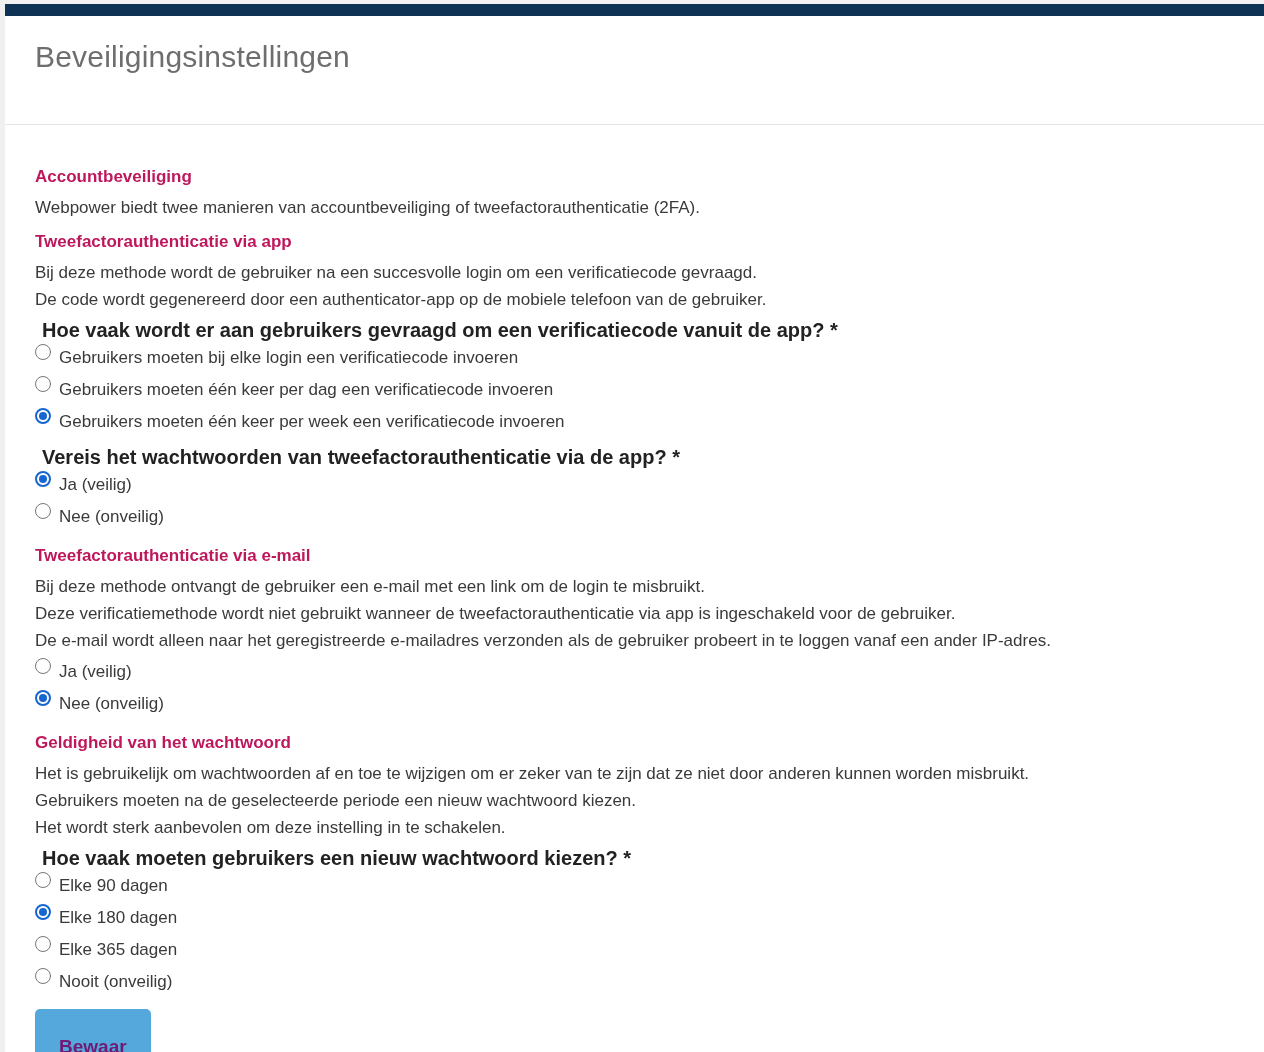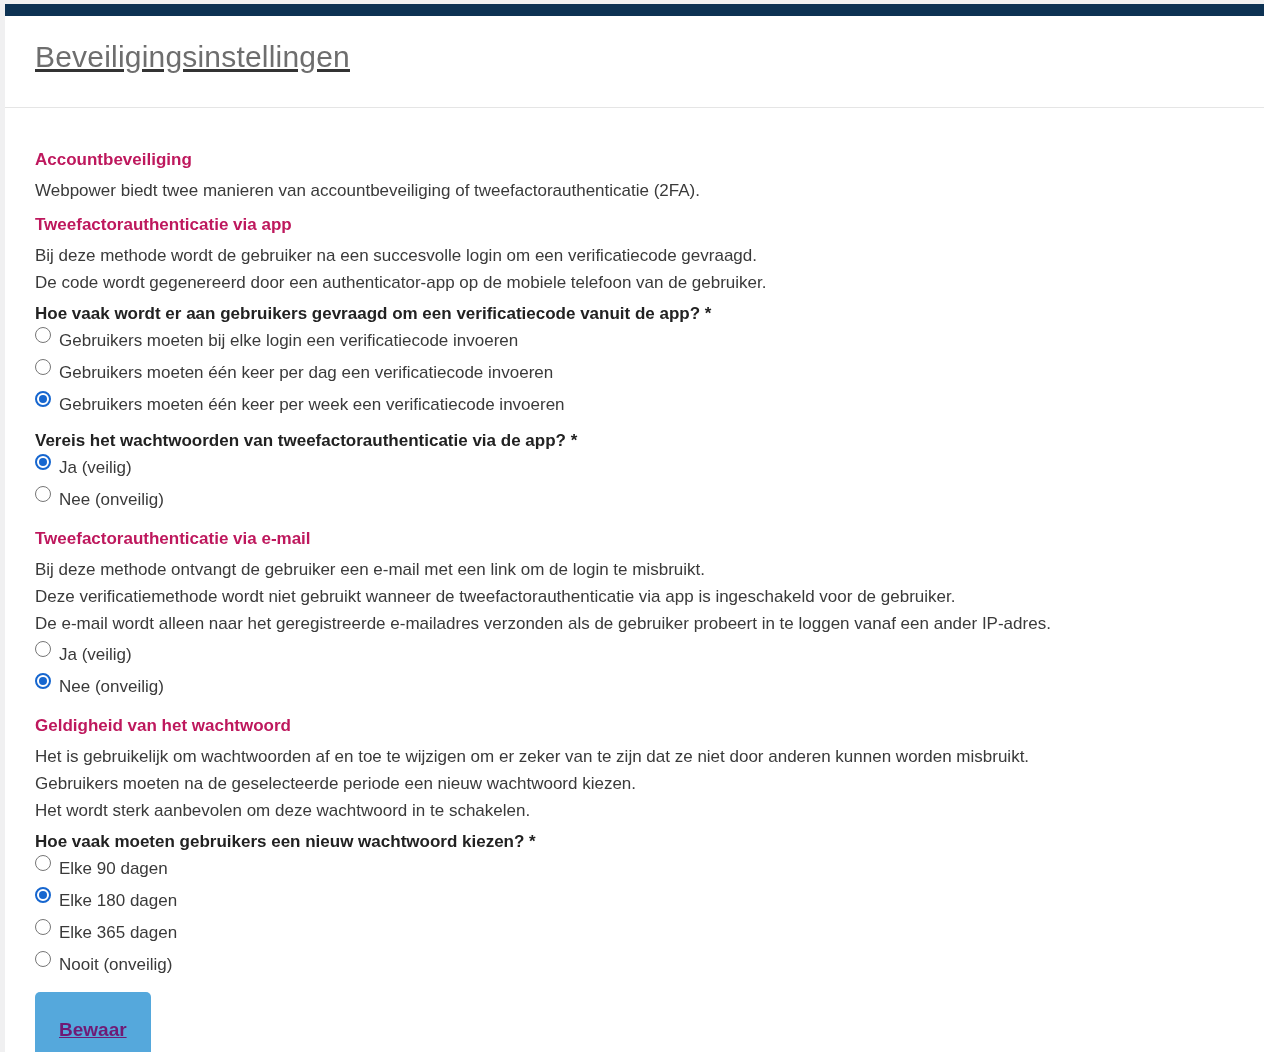--- a/index.html
+++ b/index.html
@@ -20,24 +20,23 @@
     position: absolute; left: 0; top: 0; width: 1264px; height: 4px;
     background: #f1f1f2;
   }
   .top-bar {
     position: absolute; left: 5px; top: 4px; right: 0; height: 12px;
     background: #0d3253;
   }
 
   .header {
     margin-left: 5px;
-    padding: 40px 30px 33px 30px;
+    padding: 40px 30px 50px 30px;
     border-bottom: 1px solid #e5e5e5;
     background: #ffffff;
-    text-decoration: underline;
   }
   .page-title {
     font-size: 30px;
     font-weight: 400;
     color: #6e6e6e;
     letter-spacing: 0.2px;
   }
 
   .content {
     margin-left: 5px;
@@ -56,25 +55,25 @@
   .section-heading.first { margin-top: 0; }
 
   .section-desc {
     margin: 4px 0 0 0;
     color: #3a3a3a;
     line-height: 27px;
   }
   .desc-line { display: block; }
 
   .question {
-    font-size: 17px;
+    font-size: 20px;
     font-weight: 700;
     color: #222222;
     line-height: 27px;
-    margin: 4px 0 0 0;
+    margin: 4px 0 0 7px;
   }
 
   .radio-group { margin: 0; }
   .radio-row {
     display: flex;
     align-items: flex-start;
     height: 32px;
     cursor: pointer;
   }
   .radio {
@@ -179,21 +178,21 @@
       <div class="radio-row">
         <span class="radio checked"></span>
         <span class="radio-label">Nee (onveilig)</span>
       </div>
     </div>
 
     <div class="section-heading">Geldigheid van het wachtwoord</div>
     <p class="section-desc">
       <span class="desc-line">Het is gebruikelijk om wachtwoorden af en toe te wijzigen om er zeker van te zijn dat ze niet door anderen kunnen worden misbruikt.</span>
       <span class="desc-line">Gebruikers moeten na de geselecteerde periode een nieuw wachtwoord kiezen.</span>
-      <span class="desc-line">Het wordt sterk aanbevolen om deze wachtwoord in te schakelen.</span>
+      <span class="desc-line">Het wordt sterk aanbevolen om deze instelling in te schakelen.</span>
     </p>
 
     <div class="question">Hoe vaak moeten gebruikers een nieuw wachtwoord kiezen? *</div>
     <div class="radio-group">
       <div class="radio-row">
         <span class="radio"></span>
         <span class="radio-label">Elke 90 dagen</span>
       </div>
       <div class="radio-row">
         <span class="radio checked"></span>

